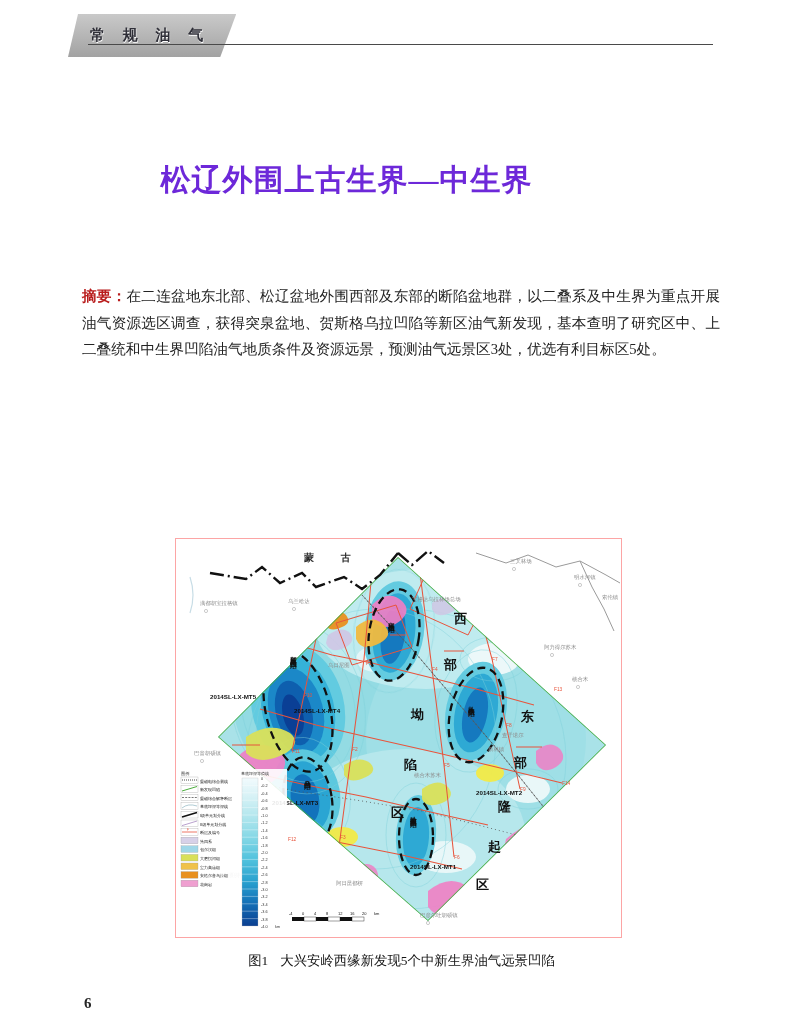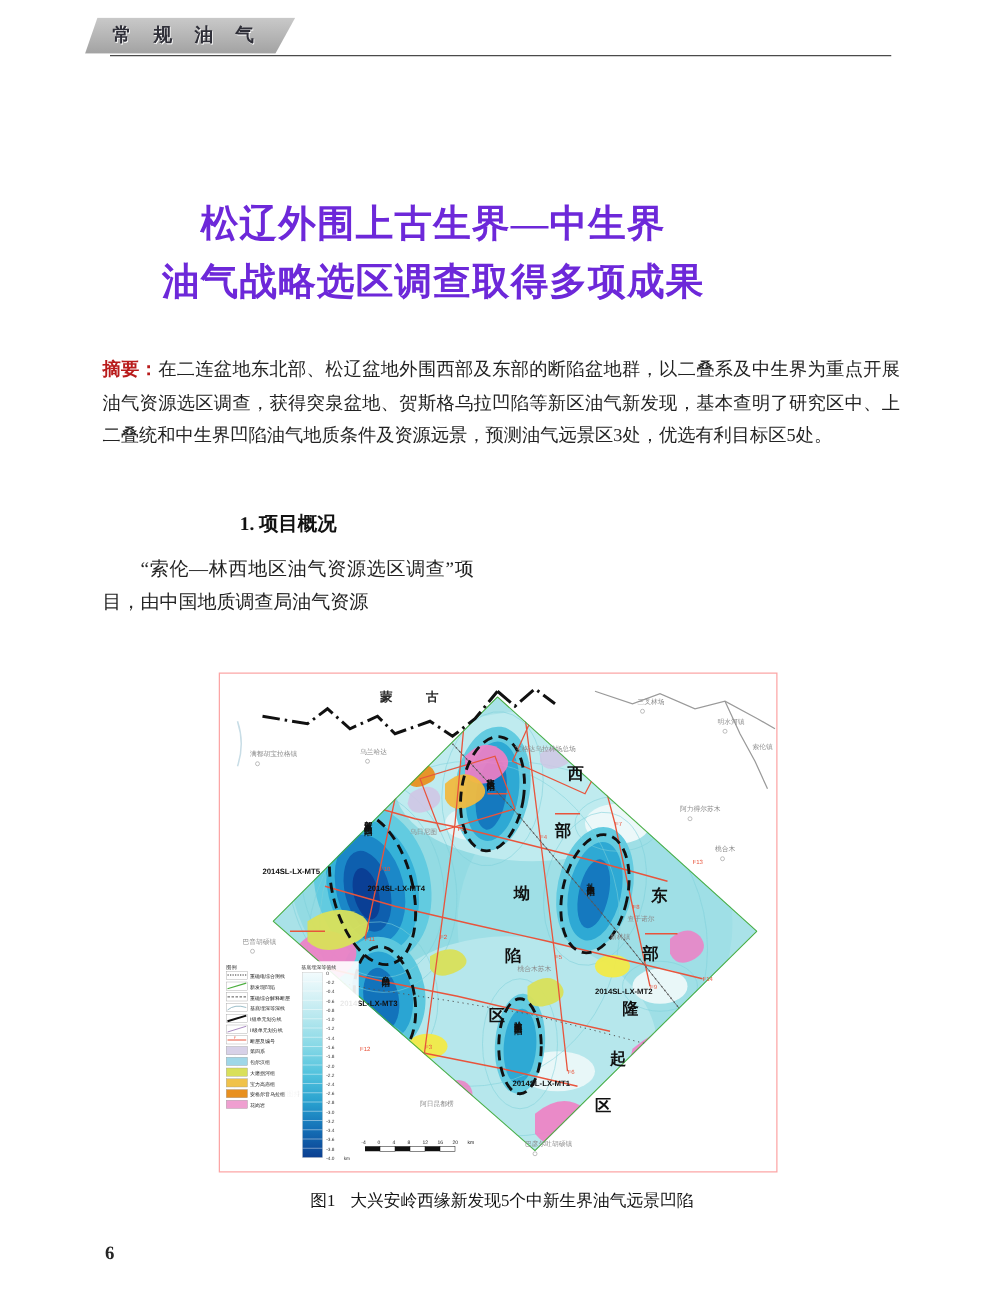--- a/index.html
+++ b/index.html
@@ -19,21 +19,21 @@
   
   .running-header {
     position: absolute;
     left: 0; top: 14px;
     width: 803px;
     height: 34px;
   }
   .header-banner {
     position: absolute;
     left: 68px; top: 0px;
-    height: 29px;
+    height: 43px;
     display: flex;
     align-items: center;
     padding: 0 26px 0 22px;
     background: linear-gradient(180deg, #c9c9c9 0%, #b4b4b4 55%, #a2a2a2 100%);
     clip-path: polygon(10px 0, 100% 0, calc(100% - 16px) 100%, 0 100%);
   }
   .header-banner-text {
     font-family: "Liberation Serif", "DejaVu Serif", serif;
     font-size: 15px;
     font-weight: bold;
@@ -154,32 +154,27 @@
 
 <div class="running-header">
   <div class="header-banner">
     <span class="header-banner-text">常 规 油 气</span>
   </div>
   <div class="header-rule"></div>
 </div>
 
 <h1 class="article-title">
   <span class="line">松辽外围上古生界—中生界</span>
-  <span class="line">油气战略选区调查取得多项成果</span>
 </h1>
 
 <div class="abstract">
   <span class="abs-label">摘要：</span><span>在二连盆地东北部、松辽盆地外围西部及东部的断陷盆地群，以二叠系及中生界为重点开展油气资源选区调查，获得突泉盆地、贺斯格乌拉凹陷等新区油气新发现，基本查明了研究区中、上二叠统和中生界凹陷油气地质条件及资源远景，预测油气远景区3处，优选有利目标区5处。</span>
 </div>
 
 <div class="body-columns">
-  <div class="col col-left">
-    <div class="section-heading">1. 项目概况</div>
-    <div class="para-indent">“索伦—林西地区油气资源选区调查”项目，由中国地质调查局油气资源</div>
-  </div>
 </div>
 
 <div class="figure">
   <div class="map-frame">
     <svg class="map-svg" width="445" height="398" viewBox="0 0 445 398">
       <defs>
         <clipPath id="diamondClip">
           <polygon points="222,18 430,206 252,382 42,198"></polygon>
         </clipPath>
         <linearGradient id="cbar" x1="0" y1="0" x2="0" y2="1">

